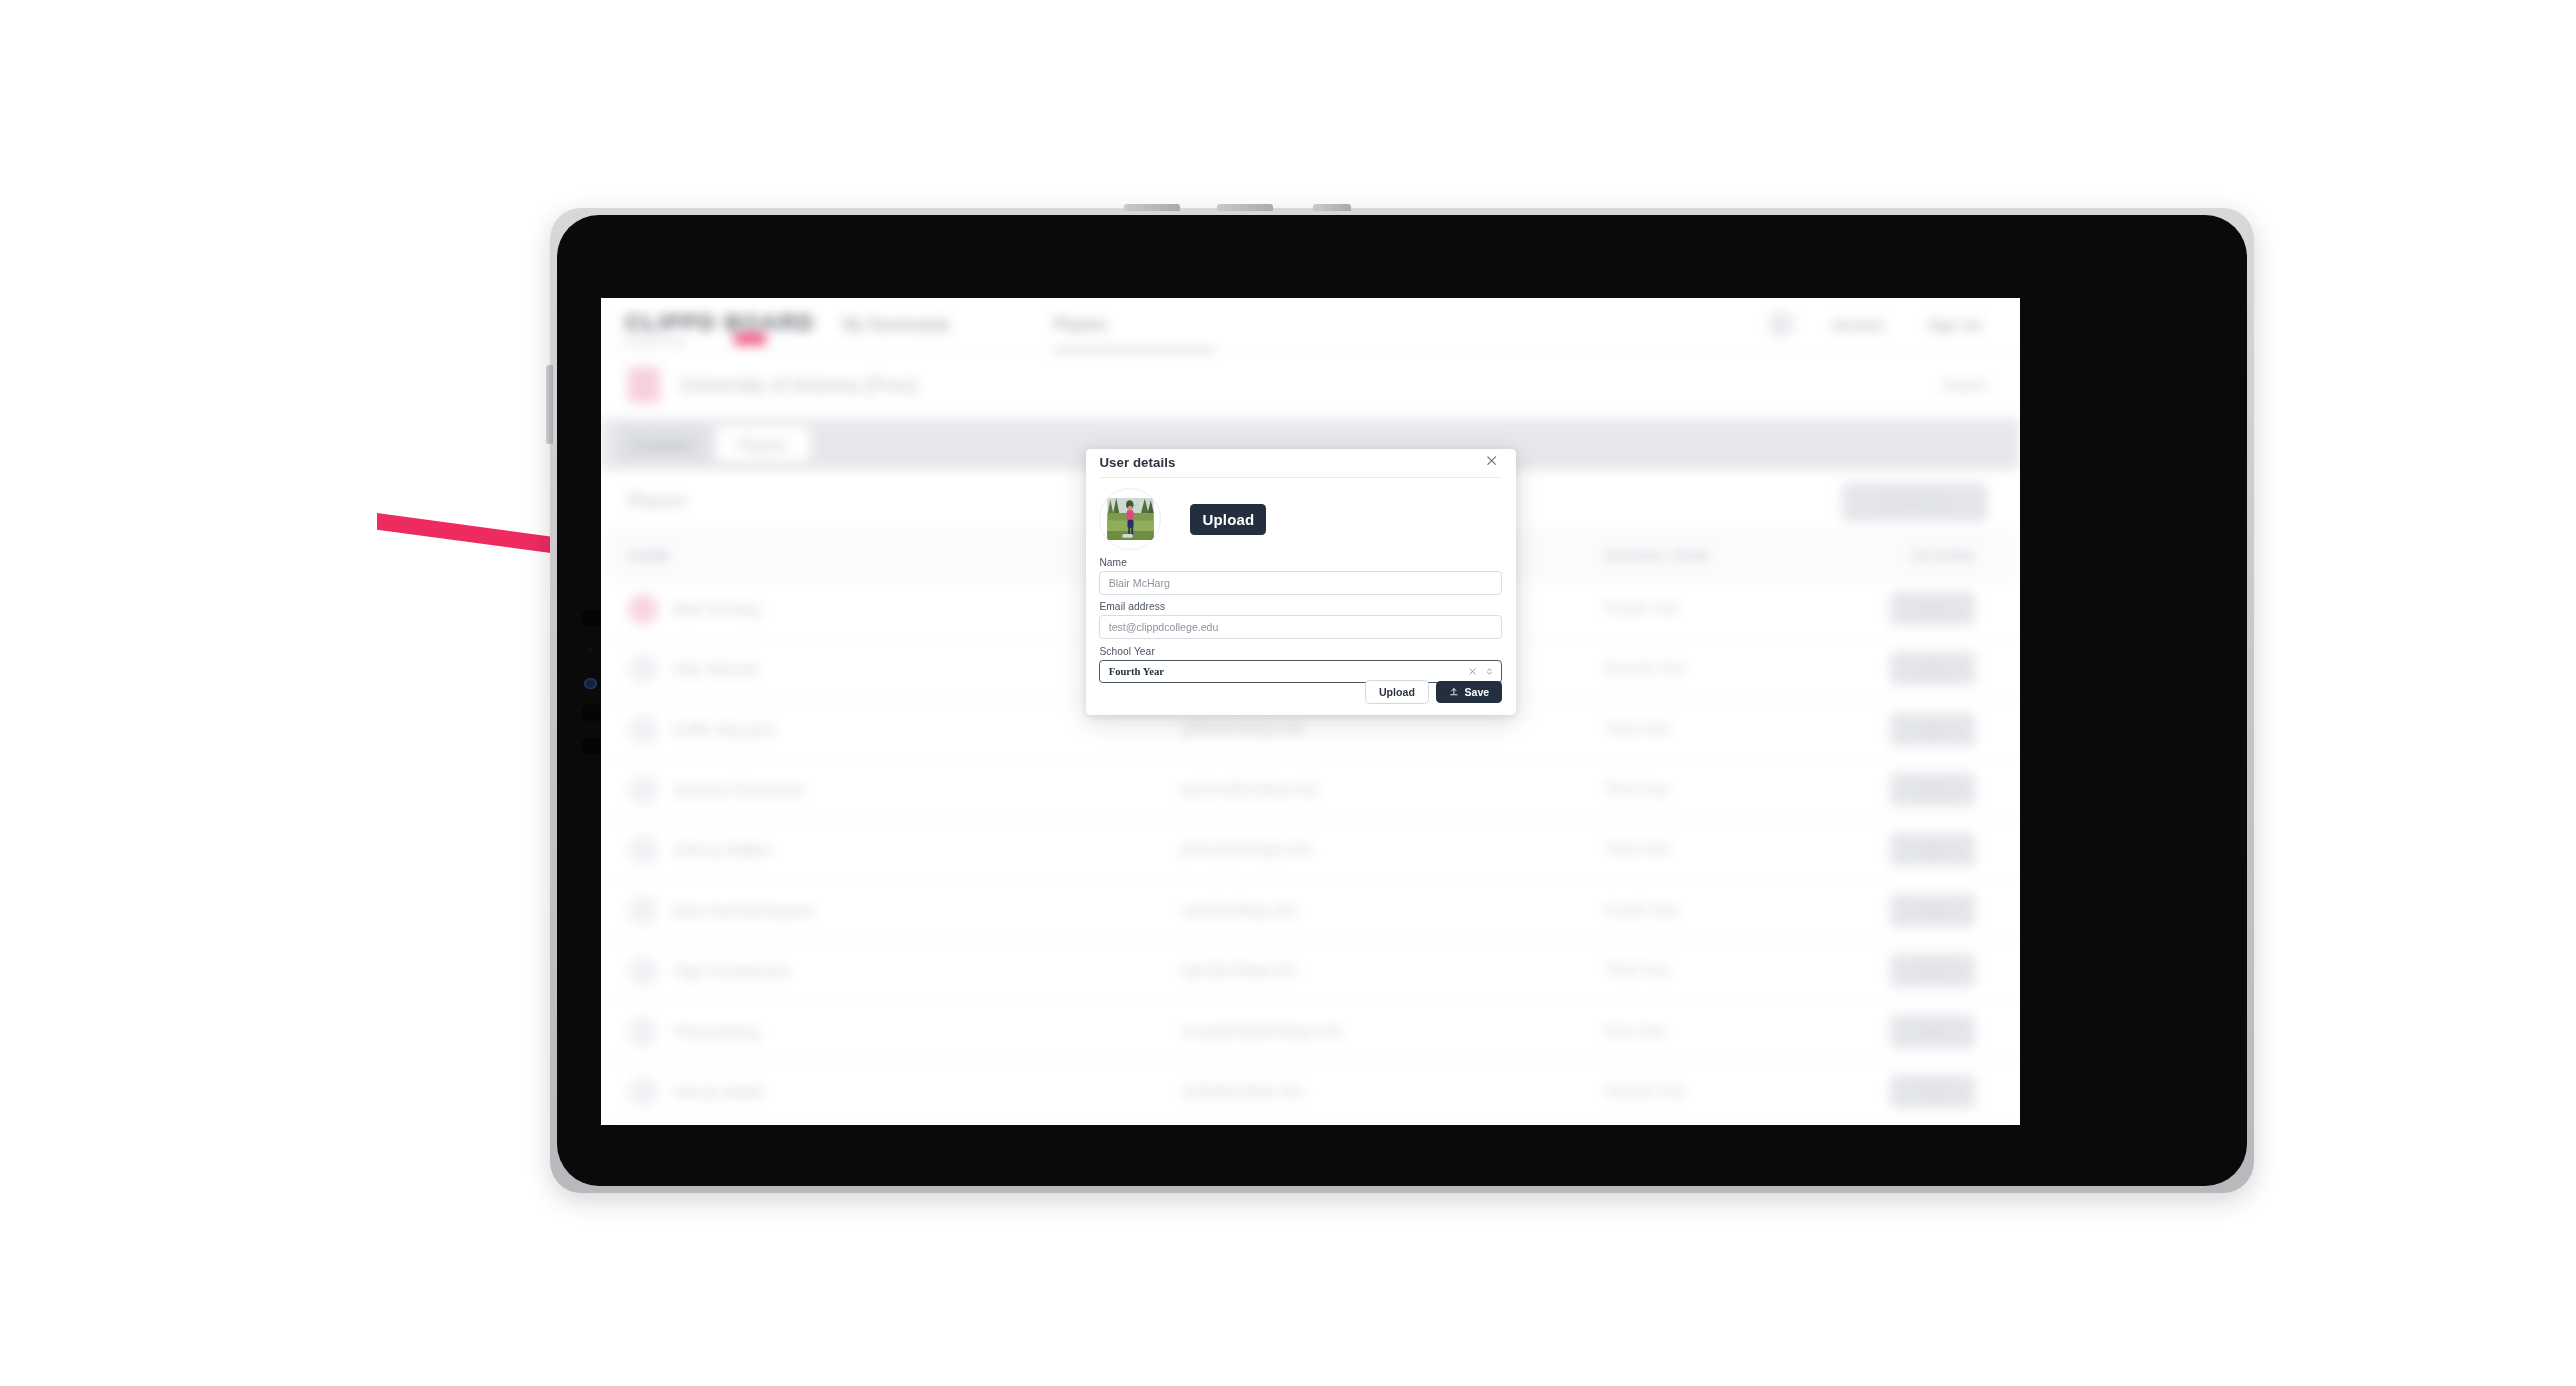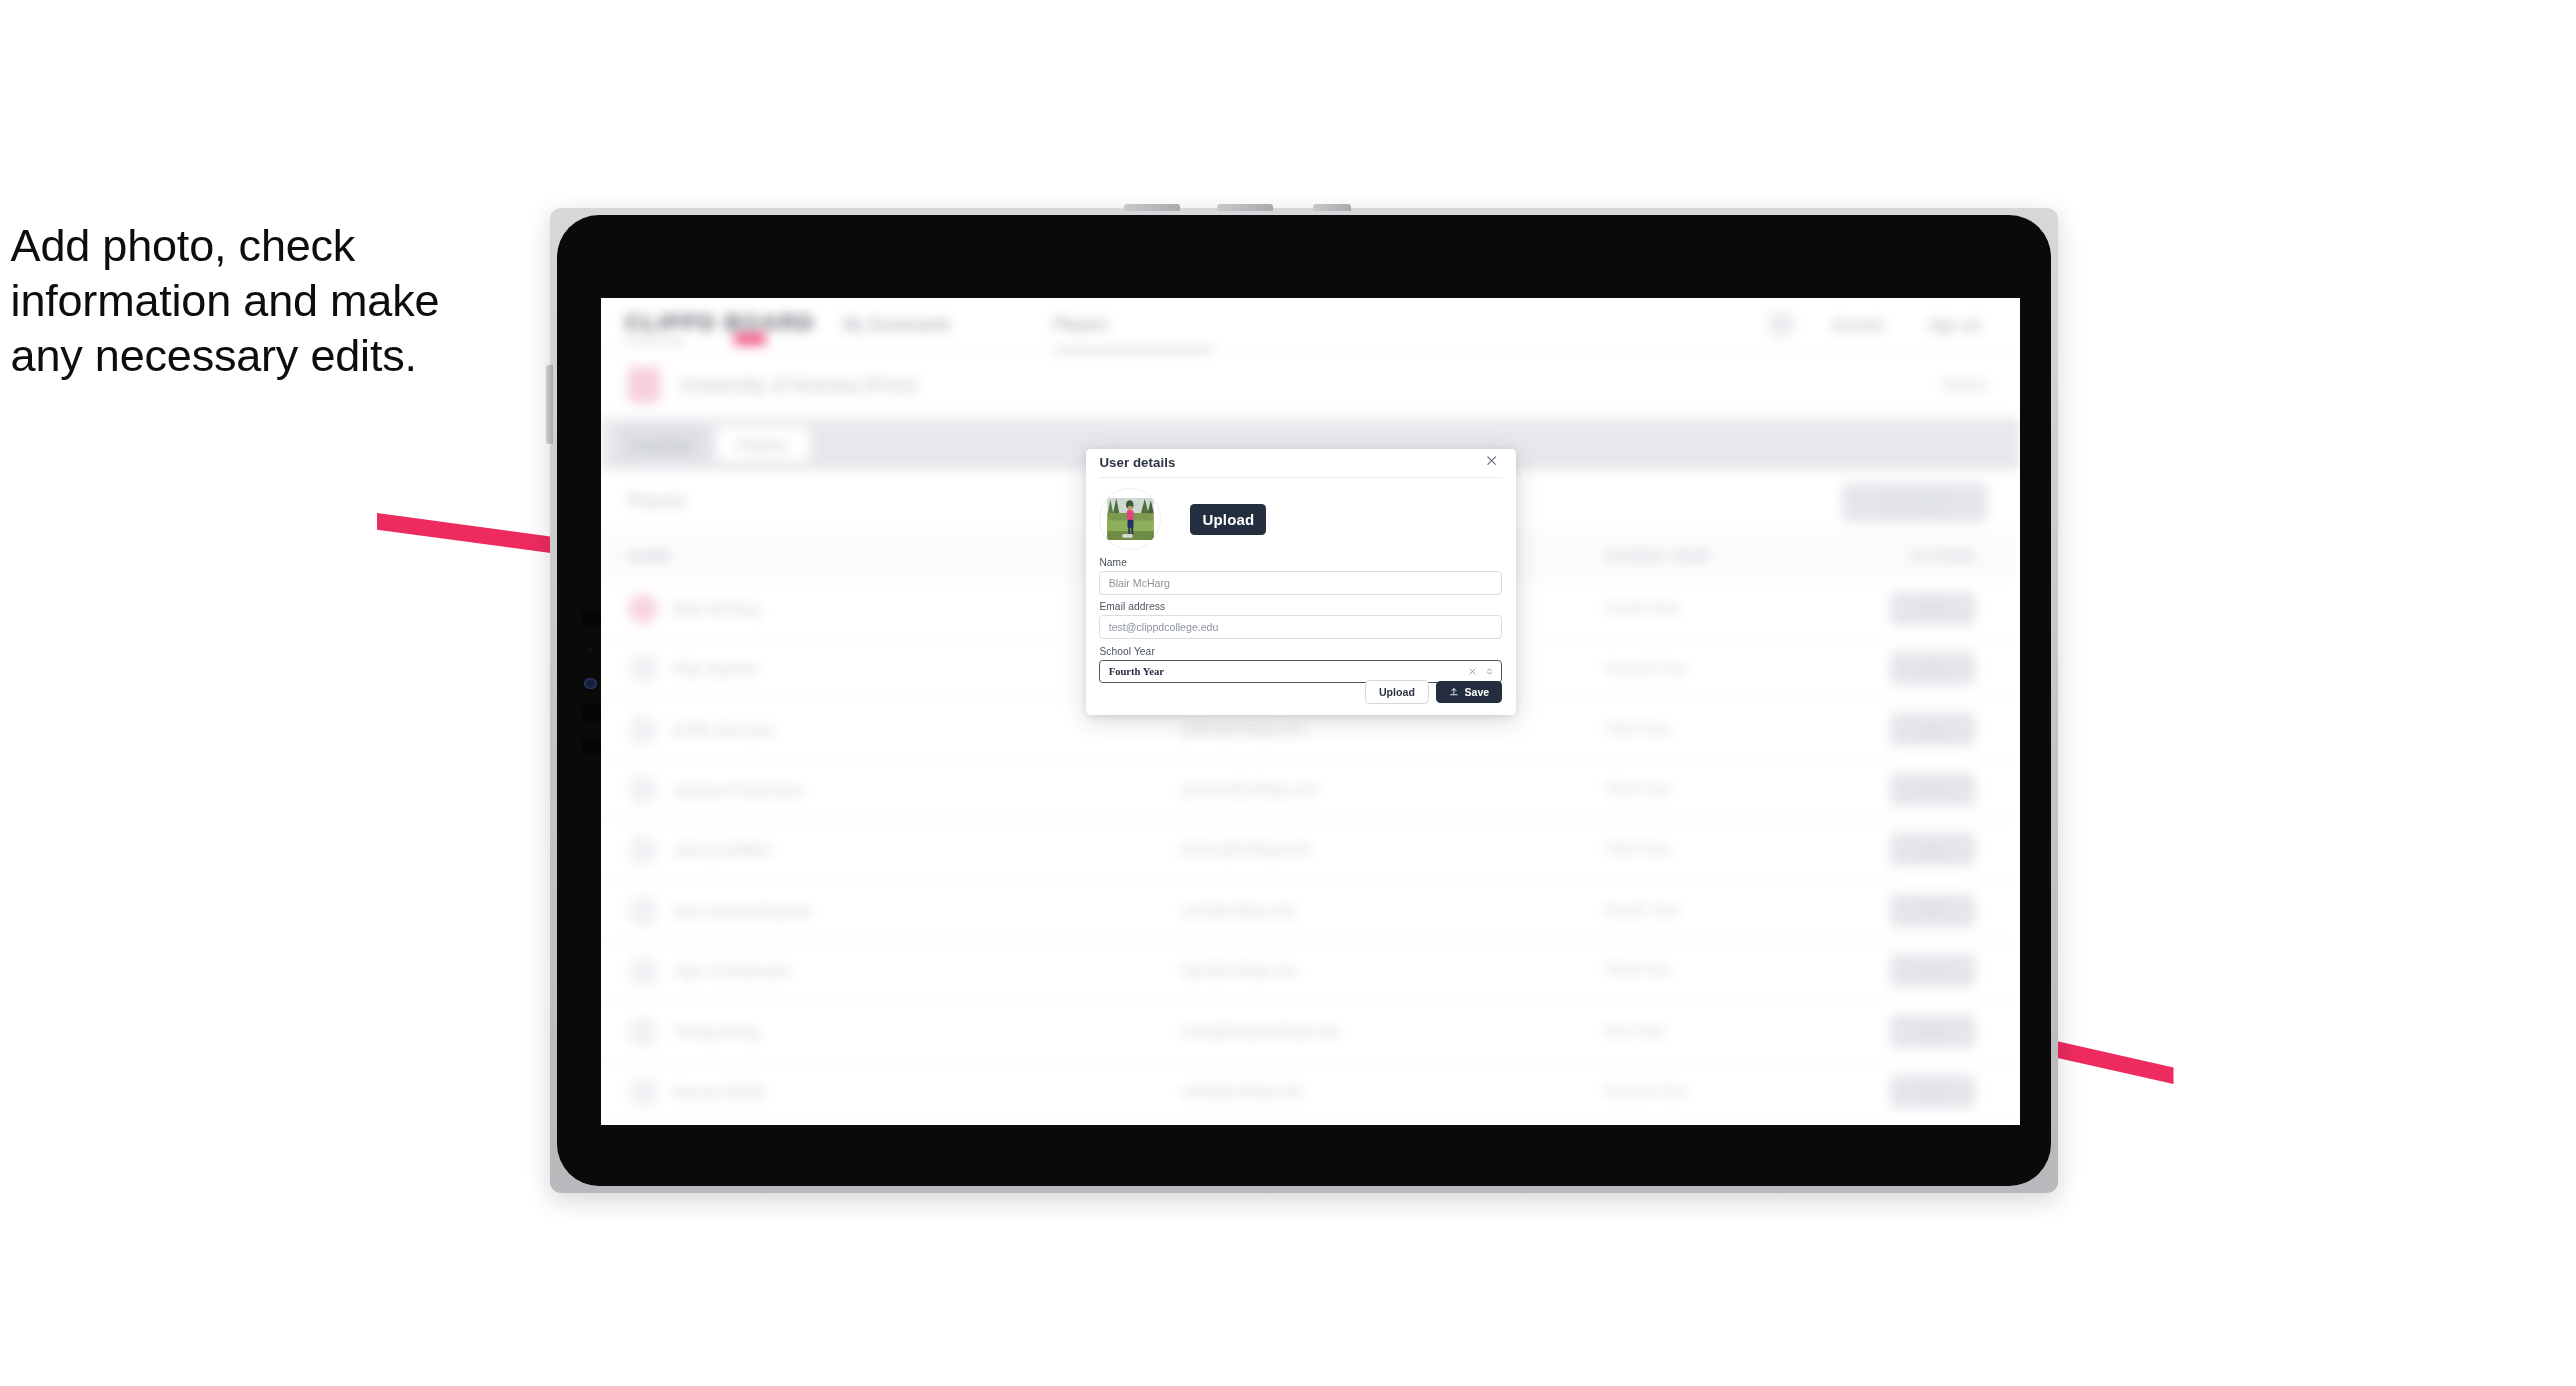--- a/index.html
+++ b/index.html
@@ -27,23 +27,23 @@
 
   
   .arrow-svg { position: absolute; overflow: visible; pointer-events: none; }
   #arrow-left-svg  { left: 377px;  top: 513px;  width: 717px;  height: 136px; }
   #arrow-right-svg { left: 1495px; top: 861px; width: 679px;  height: 226px; }
 
   
   #device {
     position: absolute;
     left: 550px; top: 208px;
-    width: 1508px; height: 985px;
+    width: 1704px; height: 985px;
     background: linear-gradient(180deg,#d8d8da 0%,#c6c6c9 50%,#b9b9bd 100%);
-    border-radius: 11px;
+    border-radius: 31px;
     box-shadow: 0 7.5px 26px rgba(0,0,0,.16);
   }
   #device-inner {
     position: absolute;
     left: 6.8px; top: 6.8px; right: 6.8px; bottom: 6.8px;
     background: #0a0a0b;
     border-radius: 42px;
   }
   .dev-btn {
     position: absolute;
@@ -263,21 +263,20 @@
     display:flex; align-items:center; gap:6px;
     font-family:"Liberation Sans", sans-serif;
   }
   .btn-save svg { width:9.8px; height:9.8px; }
 </style>
 </head>
 <body>
 
 <div id="stage">
 
-  <div class="annot" id="annot-left">Add photo, check information and make any necessary edits.</div>
 
   <svg class="arrow-svg" id="arrow-left-svg" viewBox="0 0 950 180">
     <path d="M0 0 L745 101 L742 122 L0 22 Z" fill="#ED2B5F"></path>
     <path d="M735 74 L868 106 L733 152 Z" fill="#ED2B5F"></path>
   </svg>
 
 
   <svg class="arrow-svg" id="arrow-right-svg" viewBox="0 0 900 300">
     <path d="M900 296 L158 130 L163 108 L900 274 Z" fill="#ED2B5F"></path>
     <path d="M168 153 L30 113 L166 68 Z" fill="#ED2B5F"></path>

